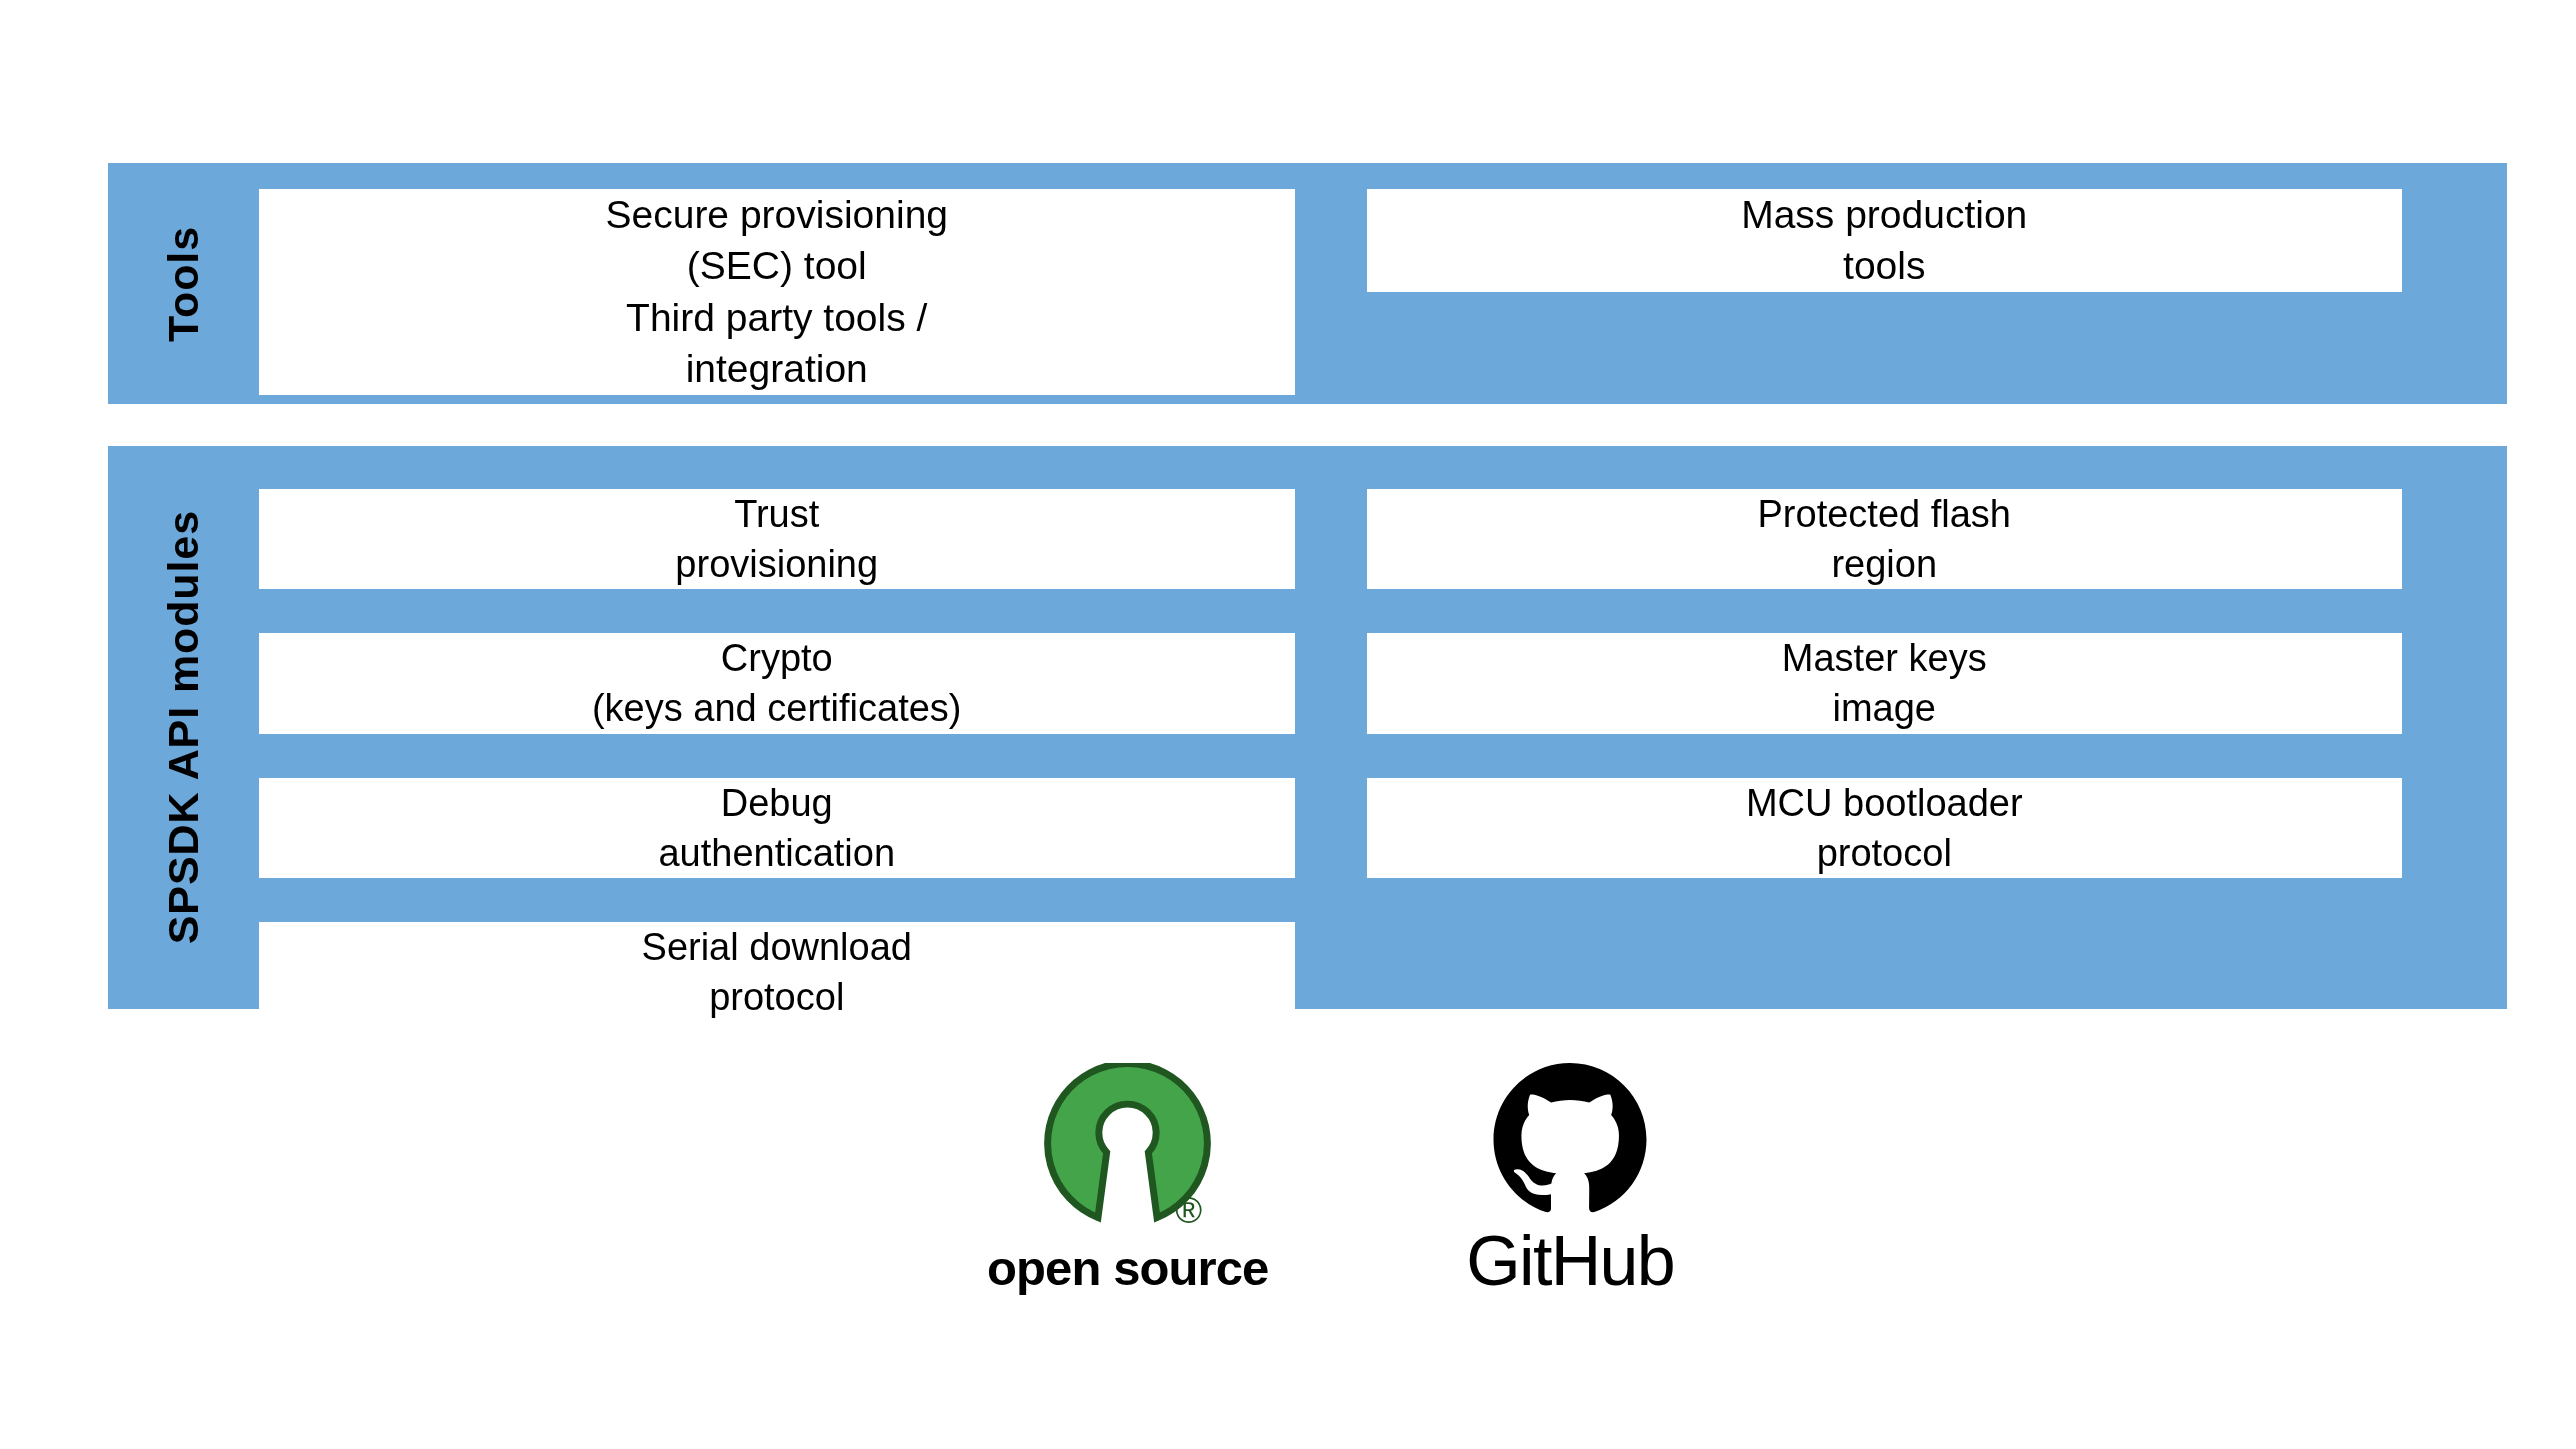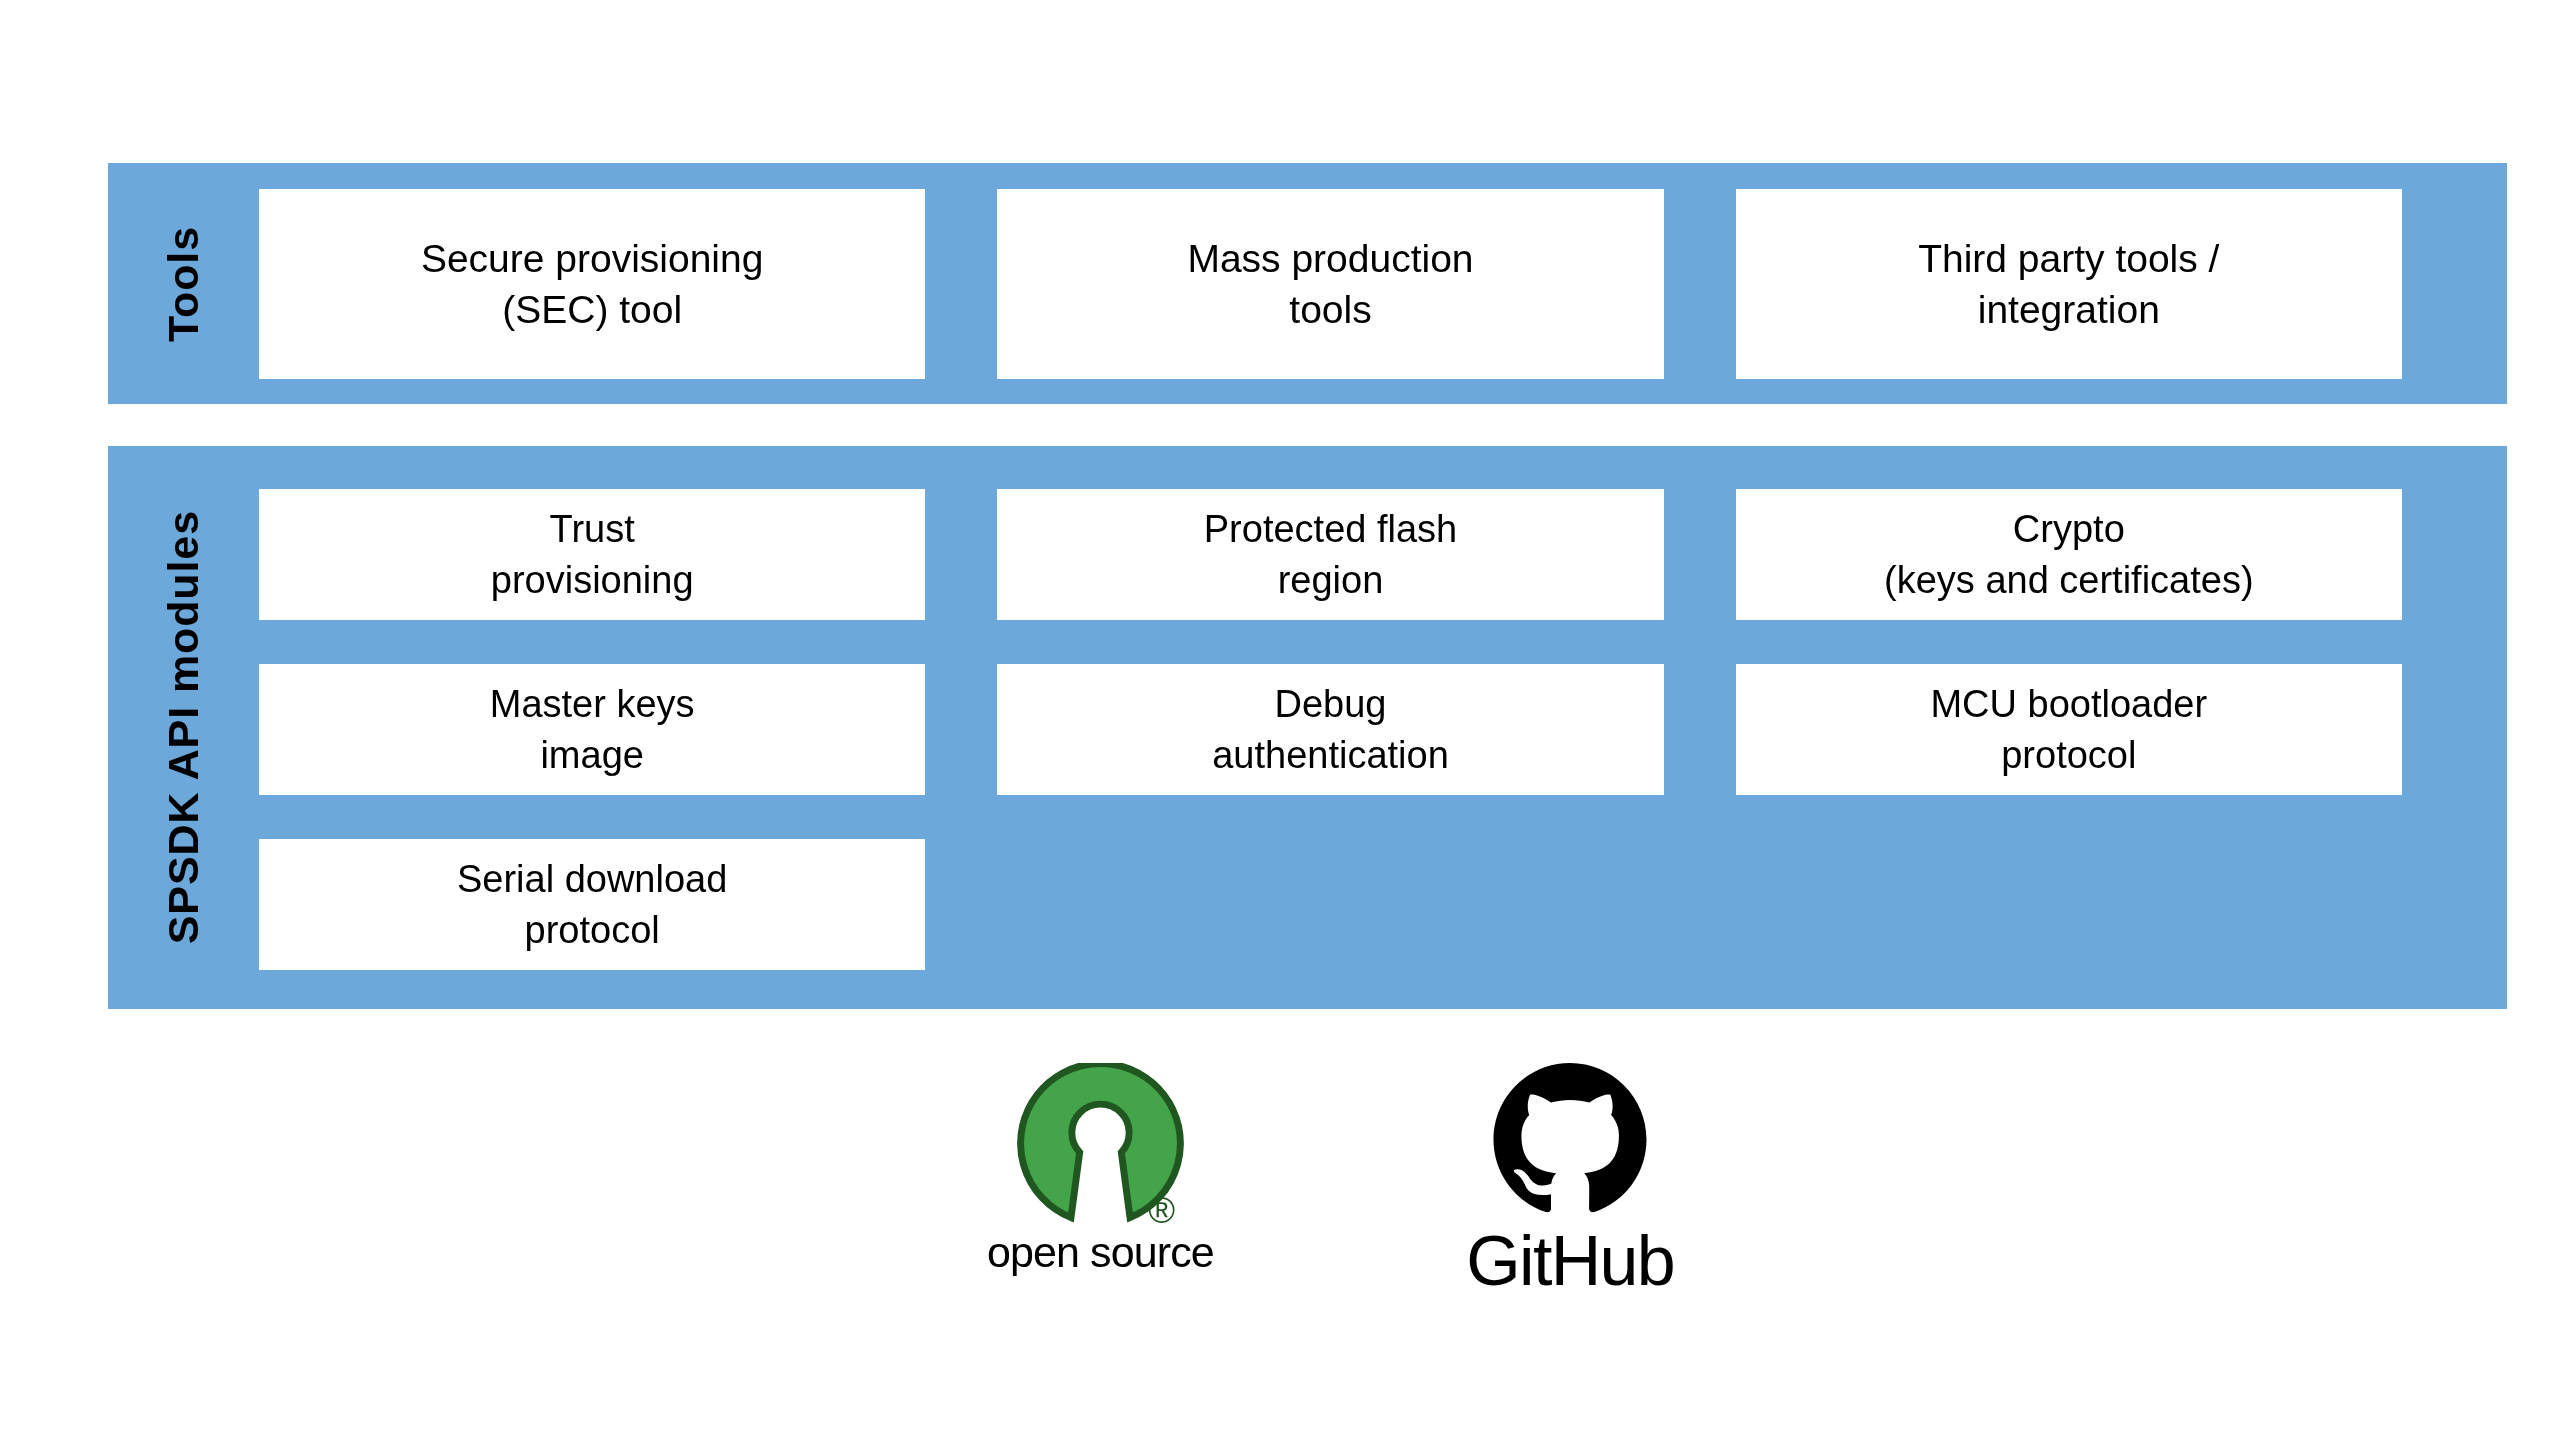--- a/index.html
+++ b/index.html
@@ -33,21 +33,21 @@
     font-size: 43px;
     font-weight: bold;
     color: var(--text-black, #000000);
     white-space: nowrap;
     letter-spacing: 0.9px;
   }
   .boxes-area {
     position: absolute;
     left: 151px; right: 105px; top: 0; bottom: 0;
     display: grid;
-    grid-template-columns: repeat(3, 1fr);
+    grid-template-columns: repeat(2, 1fr);
     column-gap: 72px;
   }
   .band-tools .boxes-area { padding: 26px 0 25px 0; }
   .band-api   .boxes-area {
     padding: 43px 0 39px 0;
     grid-template-rows: repeat(3, 1fr);
     row-gap: 44px;
   }
   .box {
     background: var(--box-white, #ffffff);
@@ -70,22 +70,23 @@
     display: flex;
     justify-content: space-between;
     align-items: flex-start;
   }
   .logo-block {
     display: flex;
     flex-direction: column;
     align-items: center;
   }
   .osi-wordmark {
-    font-size: 43px;
-    font-weight: normal;
+    margin-top: 12px;
+    font-size: 49px;
+    font-weight: bold;
     letter-spacing: -0.9px;
     color: var(--text-black, #000000);
     white-space: nowrap;
   }
   .github-wordmark {
     margin-top: 5px;
     font-size: 70px;
     font-weight: normal;
     letter-spacing: -1.7px;
     color: var(--github-black, #000000);

